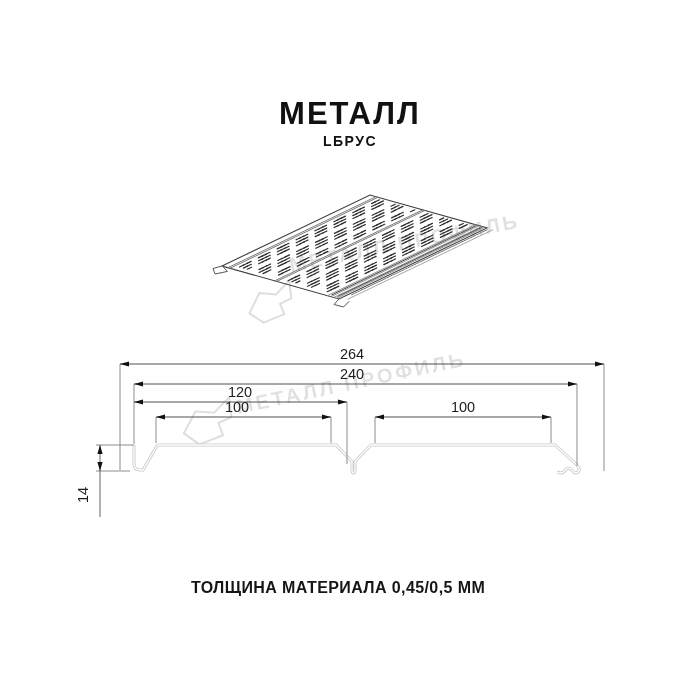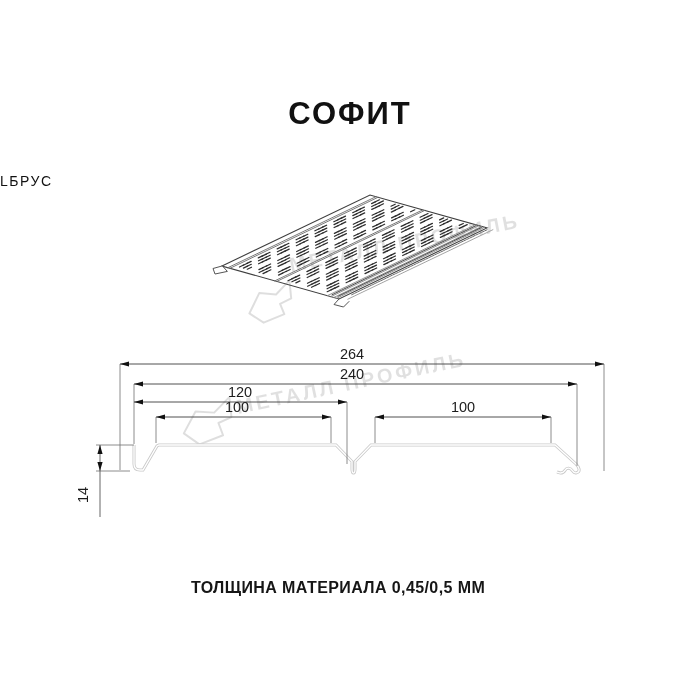--- a/index.html
+++ b/index.html
@@ -5,38 +5,38 @@
   html,body{margin:0;padding:0;background:#fff;}
   .page{
     position:relative;width:700px;height:700px;background:#ffffff;overflow:hidden;
     font-family:"Liberation Sans","DejaVu Sans",sans-serif;color:#1a1a1a;
   }
   .title{
     position:absolute;top:96px;left:0;width:700px;text-align:center;
     font-size:31px;font-weight:700;letter-spacing:2px;color:#111;
   }
   .subtitle{
-    position:absolute;top:133px;left:0;width:700px;
-    font-size:14px;font-weight:400;letter-spacing:1.5px;color:#111;margin-top:40px;
+    position:absolute;top:133px;left:0;width:700px;text-align:center;
+    font-size:14px;font-weight:700;letter-spacing:1.5px;color:#111;
   }
   .caption{
     position:absolute;top:579px;left:-12px;width:700px;text-align:center;
     font-size:16px;font-weight:600;letter-spacing:0.4px;color:#161616;
   }
   svg{position:absolute;top:0;left:0;}
   .dim-text{font-family:"Liberation Sans","DejaVu Sans",sans-serif;font-size:14.5px;fill:#1c1c1c;}
   .wm-text{font-family:"Liberation Sans","DejaVu Sans",sans-serif;font-size:20px;font-weight:700;
     letter-spacing:3px;fill:#000;fill-opacity:0.12;}
 </style>
 </head>
 <body>
 
 <div class="page">
 
-  <div class="title">СОФИТ</div>
+  <div class="title">МЕТАЛЛ</div>
   <div class="subtitle">LБРУС</div>
 
   <svg width="700" height="700" viewBox="0 0 700 700">
 
     <g>
       <g transform="translate(244,288) rotate(-12)">
         <path d="M0,26 L14,8 L30,13 L46,2 L44,20 L32,23 L34,34 L12,38 Z" fill="none" stroke="#000" stroke-opacity="0.13" stroke-width="2" stroke-linejoin="round"></path>
       </g>
       <text class="wm-text" transform="translate(291,272) rotate(-11)">МЕТАЛЛ ПРОФИЛЬ</text>
     </g>

